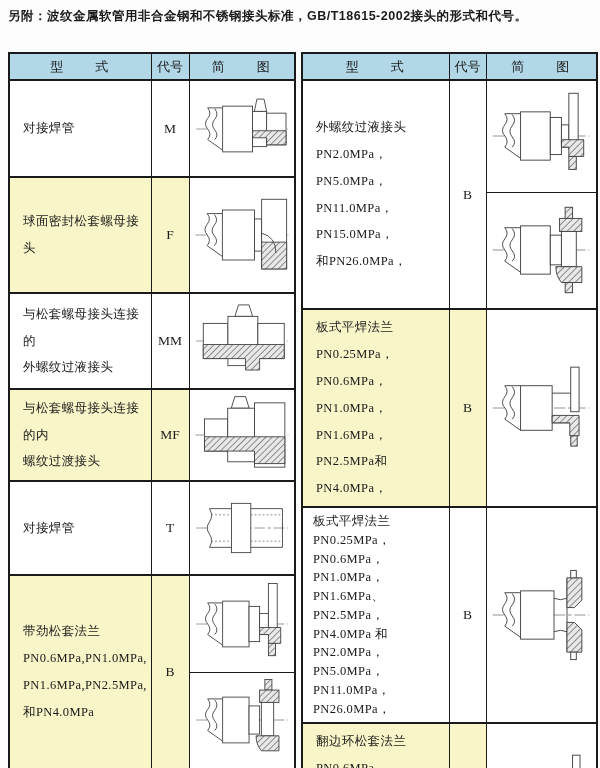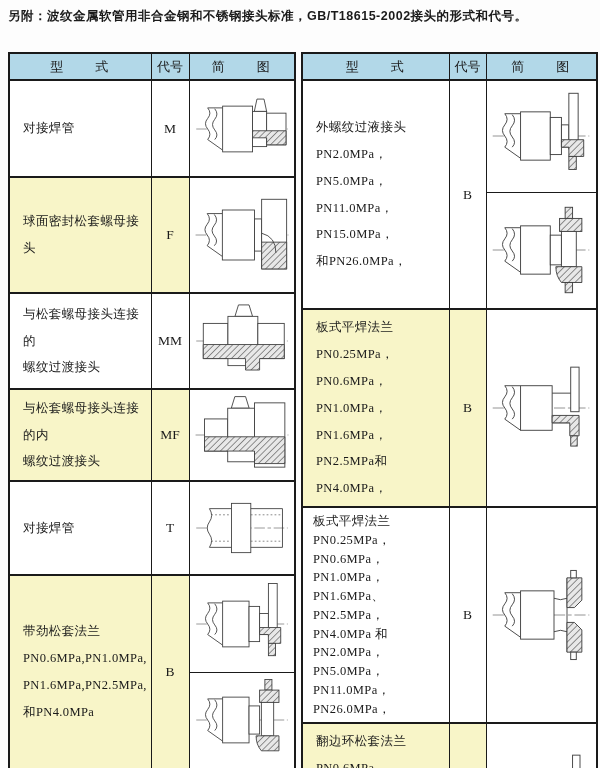--- a/index.html
+++ b/index.html
@@ -98,21 +98,21 @@
             <rect class="d" x="70" y="32" width="8" height="36"></rect>
             <rect class="d" x="78" y="10" width="28" height="78"></rect>
             <path class="h" d="M78,58 L106,58 L106,88 L78,88 Z"></path>
             <path class="nf" d="M78,48 Q94,52 94,70"></path>
           </svg>
         </td>
       </tr>
 
       <tr style="height:96px">
         <td class="type">与松套螺母接头连接的
-螺纹过渡接头</td>
+外螺纹过液接头</td>
         <td class="code">MM</td>
         <td class="diag">
           <svg width="100" height="88" viewBox="0 0 112 100">
             <line class="cl" x1="4" y1="50" x2="108" y2="50"></line>
             <rect class="d" x="12" y="30" width="28" height="40"></rect>
             <polygon class="d" points="48,22 52,9 64,9 68,22"></polygon>
             <rect class="d" x="40" y="22" width="34" height="56"></rect>
             <rect class="d" x="74" y="30" width="30" height="40"></rect>
             <path class="h" d="M12,54 L104,54 L104,70 L76,70 L76,83 L60,83 L60,70 L12,70 Z"></path>
           </svg>

